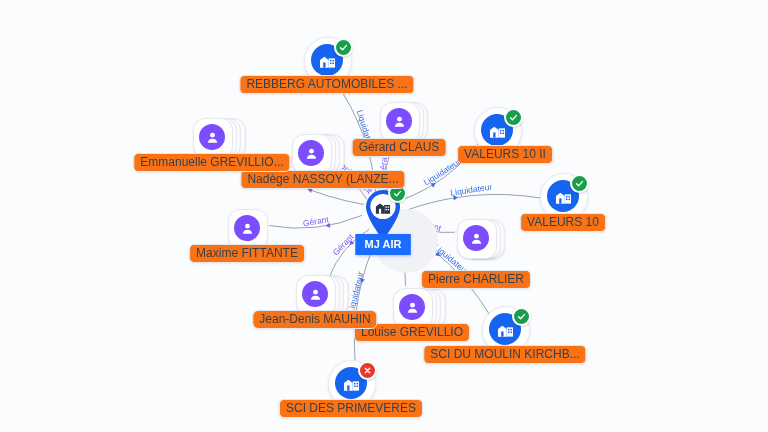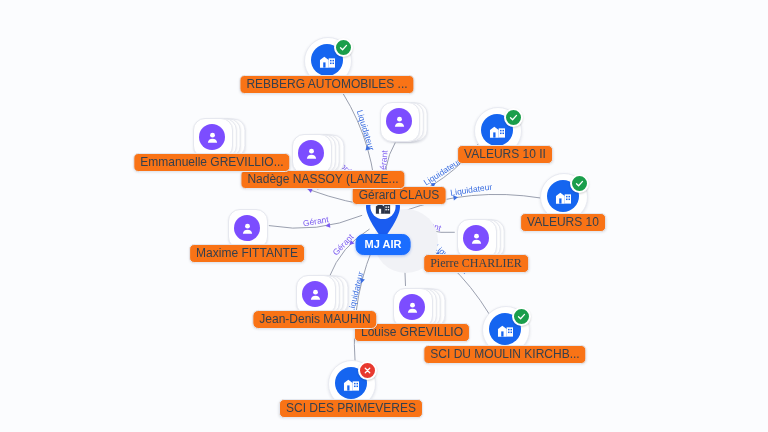--- a/index.html
+++ b/index.html
@@ -82,21 +82,21 @@
     border-radius:5px;
     padding:2px 6px 3px 6px;
     font-size:12px;
     line-height:12px;
     color:#36404d;
     white-space:nowrap;
     box-shadow:0 1px 2px rgba(30,40,70,.08);
   }
   .label.primary{
     background:#1a6dff;border-color:#1a6dff;color:#ffffff;
-    font-weight:bold;font-size:11px;border-radius:8px;
+    font-weight:bold;font-size:11px;border-radius:0;
     padding:3px 8px 4px 8px;
     box-shadow:0 1px 3px rgba(20,80,220,.35);
   }
 
   
   .elabel{
     font-size:8.5px;
     font-family:"Liberation Sans", sans-serif;
   }
   .elabel.gerant{fill:#7c5cf0;}
@@ -391,24 +391,24 @@
     <path d="M4.6 20.5c0-4.1 3.3-6.6 7.4-6.6s7.4 2.5 7.4 6.6z" fill="#ffffff"></path>
   </svg>
             </div>
         </div>
       </div>
       </div>
     </div>
   <div id="labels-layer">
       <div class="label primary" style="left: 383px; top: 234px;">MJ AIR</div>
       <div class="label" style="left: 327px; top: 75px;">REBBERG AUTOMOBILES ...</div>
-      <div class="label" style="left: 399px; top: 138px; margin-top: 48px;">Gérard CLAUS</div>
+      <div class="label" style="left: 399px; top: 138px;">Gérard CLAUS</div>
       <div class="label" style="left: 505px; top: 145px;">VALEURS 10 II</div>
       <div class="label" style="left: 563px; top: 213px;">VALEURS 10</div>
-      <div class="label" style="left: 476px; top: 254px; font-family: Liberation Serif, serif;">Pierre CHARLIER</div>
+      <div class="label" style="left: 476px; top: 270px;">Pierre CHARLIER</div>
       <div class="label" style="left: 505px; top: 345px;">SCI DU MOULIN KIRCHB...</div>
       <div class="label" style="left: 351px; top: 399px;">SCI DES PRIMEVERES</div>
       <div class="label" style="left: 412px; top: 323px;">Louise GREVILLIO</div>
       <div class="label" style="left: 315px; top: 310px; border-radius: 6px;">Jean-Denis MAUHIN</div>
       <div class="label" style="left: 247px; top: 244px;">Maxime FITTANTE</div>
       <div class="label" style="left: 311px; top: 170px; margin-left: 12px;">Nadège NASSOY (LANZE...</div>
       <div class="label" style="left: 212px; top: 153px;">Emmanuelle GREVILLIO...</div>
     </div>
 </div>
 

